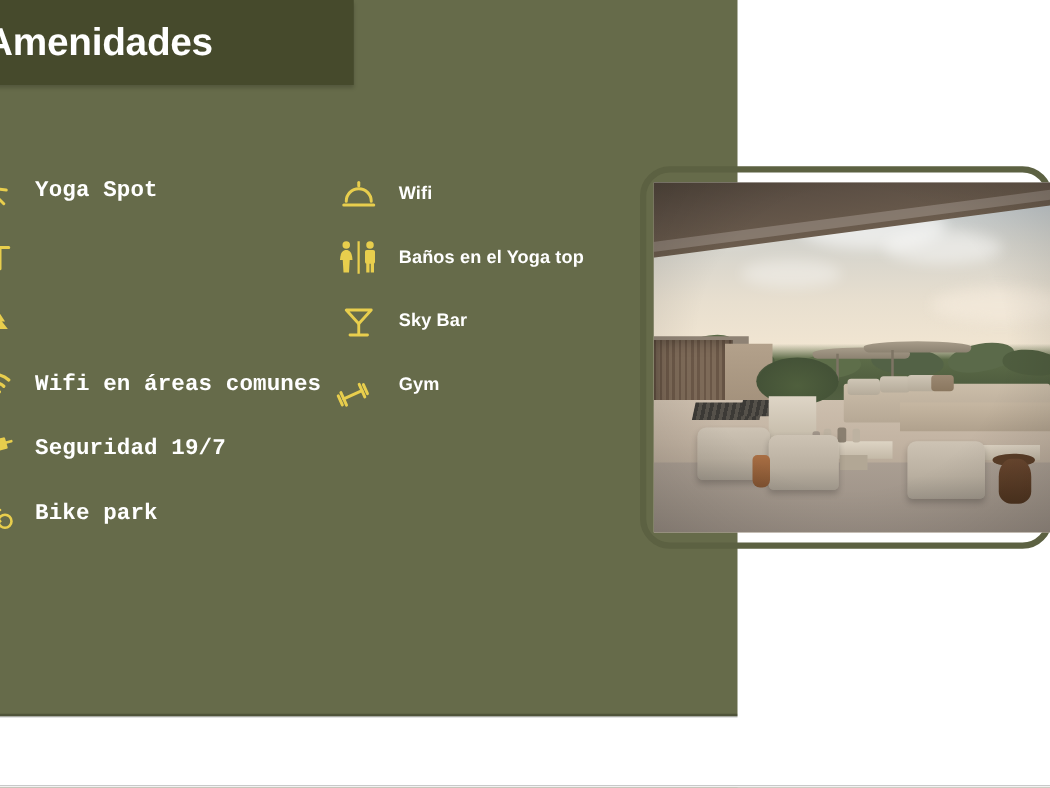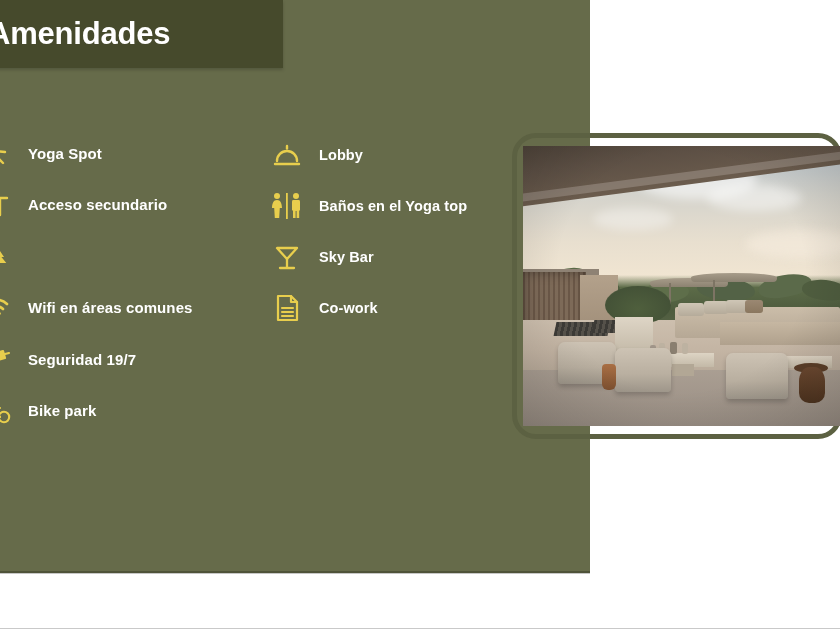--- a/index.html
+++ b/index.html
@@ -61,21 +61,21 @@
   }
   .icon-wrap svg{display:block;}
   .item-label{
     color:#ffffff;
     font-size:14.5px;
     font-weight:bold;
     white-space:nowrap;
     letter-spacing:.1px;
   }
   .col-left .item{height:50.5px;}
-  .col-left .item-label{font-size:15px;}
+  .col-left .item-label{font-size:18px;font-family:Liberation Mono, monospace;}
 
   
   .photo-frame{
     position:absolute;left:512px;top:133px;
     width:330px;height:306px;
     border:5px solid #5C6142;
     border-radius:24px;
     box-sizing:border-box;
     background:transparent;
   }
@@ -288,21 +288,20 @@
     </div>
 
     <div class="item">
       <span class="icon-wrap">
         <svg width="30" height="30" viewBox="0 0 30 30" fill="none" stroke="#E8CE4D" stroke-width="2.4" stroke-linecap="round">
           <path d="M5 25 L5 8 L14 8 L14 25"></path>
           <path d="M19 25 L19 8 L26 8"></path>
           <circle cx="11" cy="17" r="1.4" fill="#E8CE4D" stroke="none"></circle>
         </svg>
       </span>
-      <span class="item-label">Acceso secundario</span>
     </div>
 
     <div class="item">
       <span class="icon-wrap">
         <svg width="30" height="30" viewBox="0 0 30 30" fill="none" stroke="#E8CE4D" stroke-width="2.2" stroke-linecap="round">
           <path d="M15 6 L9 15 L21 15 Z" fill="#E8CE4D" stroke="#E8CE4D"></path>
           <path d="M15 11 L7 21 L23 21 Z" fill="#E8CE4D" stroke="#E8CE4D"></path>
           <path d="M15 21 L15 26"></path>
         </svg>
       </span>
@@ -350,21 +349,21 @@
   <div class="col col-right">
 
     <div class="item">
       <span class="icon-wrap">
         <svg width="30" height="30" viewBox="0 0 30 30" fill="none" stroke="#E8CE4D" stroke-width="2.4" stroke-linecap="round">
           <path d="M15 6 L15 8.5"></path>
           <path d="M5 21 A10 10 0 0 1 25 21"></path>
           <path d="M3 24 L27 24"></path>
         </svg>
       </span>
-      <span class="item-label">Lobby</span>
+      <span class="item-label">Wifi</span>
     </div>
 
     <div class="item">
       <span class="icon-wrap">
         <svg width="34" height="30" viewBox="0 0 34 30" fill="#E8CE4D" stroke="none">
           <circle cx="7" cy="5" r="3"></circle>
           <path d="M7 9 C3.4 9 2.2 12.5 2 17 L4.2 17 L4.8 27 L9.2 27 L9.8 17 L12 17 C11.8 12.5 10.6 9 7 9 Z"></path>
           <rect x="16" y="2" width="1.8" height="26"></rect>
           <circle cx="26" cy="5" r="3"></circle>
           <rect x="22" y="9" width="8" height="11" rx="1.4"></rect>
@@ -380,33 +379,33 @@
       <span class="icon-wrap">
         <svg width="30" height="30" viewBox="0 0 30 30" fill="none" stroke="#E8CE4D" stroke-width="2.3" stroke-linecap="round" stroke-linejoin="round">
           <path d="M5 6 L25 6 L15 17 Z"></path>
           <path d="M15 17 L15 25"></path>
           <path d="M8 26 L22 26"></path>
         </svg>
       </span>
       <span class="item-label">Sky Bar</span>
     </div>
 
-
-    <div class="item">
-      <span class="icon-wrap">
-        <svg width="28" height="30" viewBox="0 0 28 30" fill="none" stroke="#E8CE4D" stroke-width="2.2" stroke-linecap="round" stroke-linejoin="round">
-          <path d="M5 3 L18 3 L24 9 L24 27 L5 27 Z"></path>
-          <path d="M18 3 L18 9 L24 9"></path>
-          <path d="M9 15 L20 15"></path>
-          <path d="M9 19 L20 19"></path>
-          <path d="M9 23 L20 23"></path>
-        </svg>
-      </span>
-      <span class="item-label">Co-work</span>
-    </div>
+    <div class="item">
+      <span class="icon-wrap">
+        <svg width="32" height="30" viewBox="0 0 32 30" fill="none" stroke="#E8CE4D" stroke-width="2.4" stroke-linecap="round" transform="rotate(-24 16 15)">
+          <path d="M8 15 L24 15"></path>
+          <path d="M5 11 L5 19"></path>
+          <path d="M8 9.5 L8 20.5"></path>
+          <path d="M24 9.5 L24 20.5"></path>
+          <path d="M27 11 L27 19"></path>
+        </svg>
+      </span>
+      <span class="item-label">Gym</span>
+    </div>
+
 
   </div>
 
   <div class="photo-frame"></div>
 
   <div class="photo">
     <div class="photo-inner">
       <div class="sky"></div>
       <div class="cloud c5"></div>
       <div class="cloud c1"></div>

